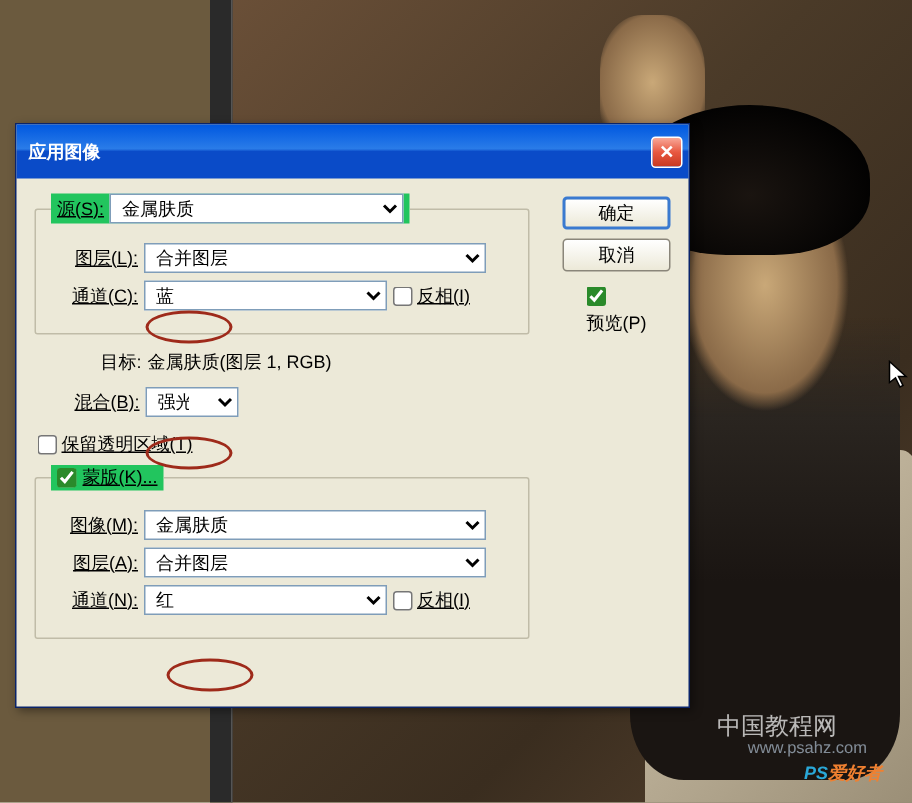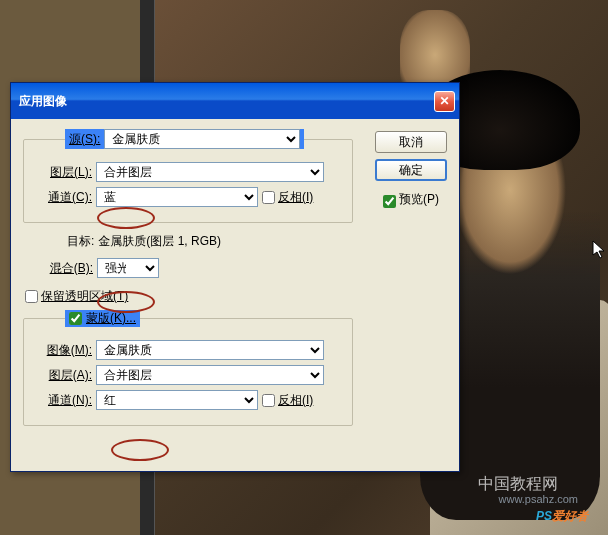--- a/index.html
+++ b/index.html
@@ -47,21 +47,21 @@
 .titlebar-title { flex: 1; }
 .close-btn {
   width: 21px; height: 21px; background: linear-gradient(180deg, #f8a898 0%, #e85840 50%, #c83820 100%);
   border: 1px solid #fff; border-radius: 3px; display: flex; align-items: center; justify-content: center;
   color: #fff; font-weight: bold; font-size: 13px; cursor: pointer;
 }
 
 .dialog-body { padding: 10px 12px; position: relative; }
 
 fieldset { border: 1px solid #c0bca8; border-radius: 2px; padding: 8px 10px 10px; margin-bottom: 10px; background: #ece9d8; }
-fieldset legend { padding: 0 4px; background: #3b82f6; margin-left: 31px; }
+fieldset legend { padding: 0 4px; background: #22c55e; }
 legend.legend-row { display: flex; align-items: center; gap: 4px; }
 
 .row { display: flex; align-items: center; margin: 5px 0; gap: 4px; }
 .label { text-align: right; min-width: 58px; }
 .label-short { text-align: right; min-width: 70px; }
 
 select, input[type="text"] {
   height: 20px; border: 1px solid #7f9db9; background: #fff; padding: 1px 3px;
   font-size: 12px;
 }
@@ -86,21 +86,21 @@
 .target-row { margin: 4px 0 8px 44px; text-align: center; }
 
 .circle-mark {
   position: absolute; border: 2px solid #9e2a1a; border-radius: 50%;
   pointer-events: none;
 }
 .c1 { left: 86px; top: 88px; width: 58px; height: 22px; }
 .c2 { left: 86px; top: 172px; width: 58px; height: 22px; }
 .c3 { left: 100px; top: 320px; width: 58px; height: 22px; }
 
-.preview-chk { margin-top: 4px; display: flex; align-items: flex-end; gap: 3px; }
+.preview-chk { margin-top: 4px; display: flex; align-items: flex-start; gap: 3px; flex-direction: column; }
 .preview-chk input { accent-color: #2a8a2a; width: 13px; height: 13px; }
 
 .u { text-decoration: underline; }
 </style>
 </head>
 <body>
 
 <div class="canvas-bg">
   <div class="hand"></div>
   <div class="jacket"></div>
@@ -124,22 +124,22 @@
   <div class="titlebar">
     <span class="titlebar-title">应用图像</span>
     <div class="close-btn">
       <span>✕</span>
     </div>
   </div>
 
   <div class="dialog-body">
 
     <div class="side-buttons">
+      <button class="btn default">确定</button>
       <button class="btn">取消</button>
-      <button class="btn default">确定</button>
       <label class="preview-chk">
         <input type="checkbox" checked="" style="">
         <span>预览(P)</span>
       </label>
     </div>
 
     <fieldset style="width: 330px;">
       <legend class="legend-row">
         <span class="u">源(S):</span>
         <select class="sel-legend">

